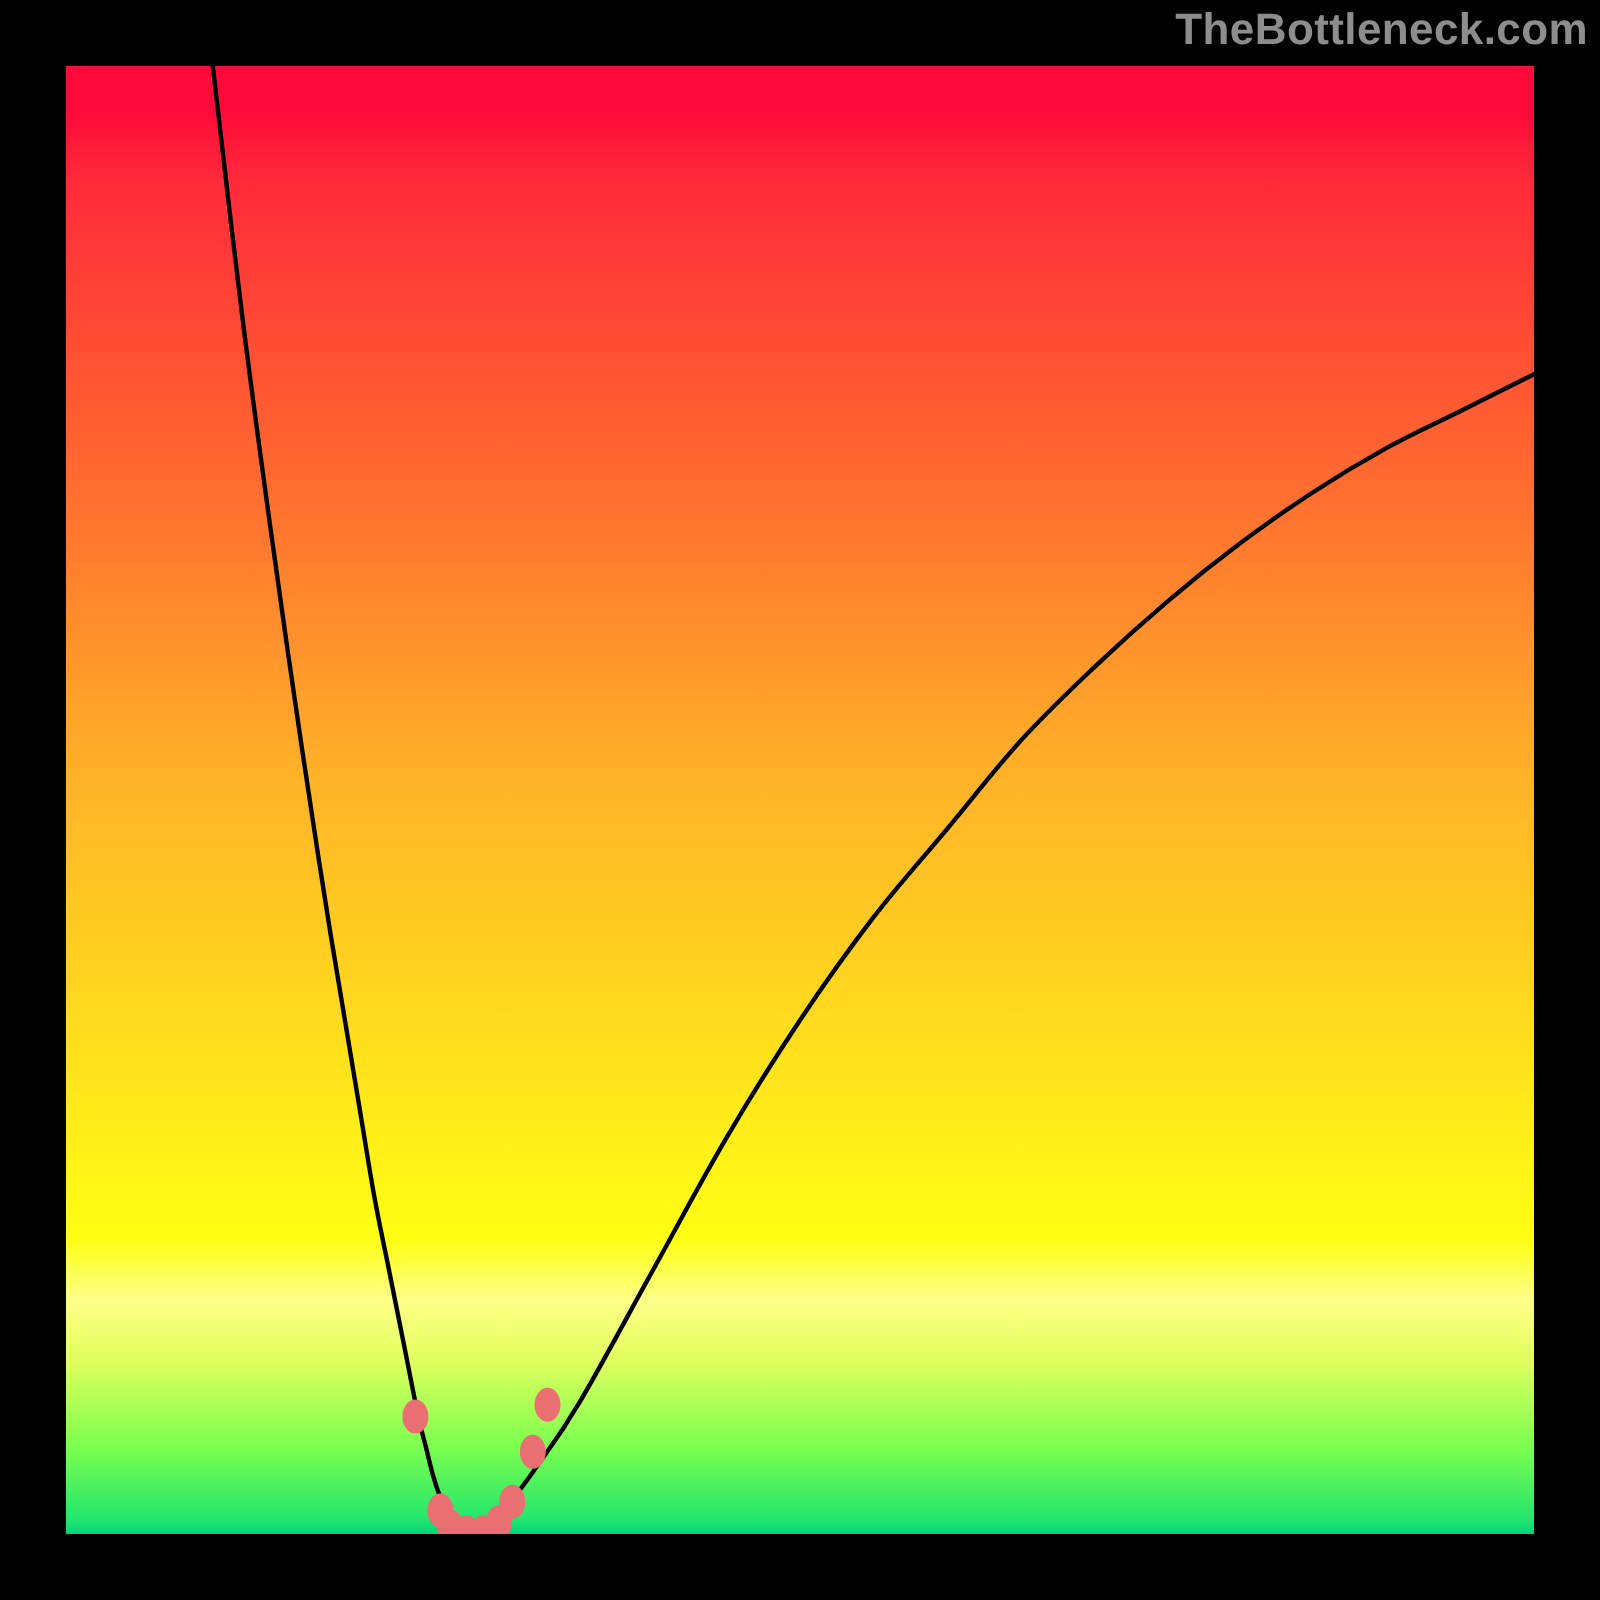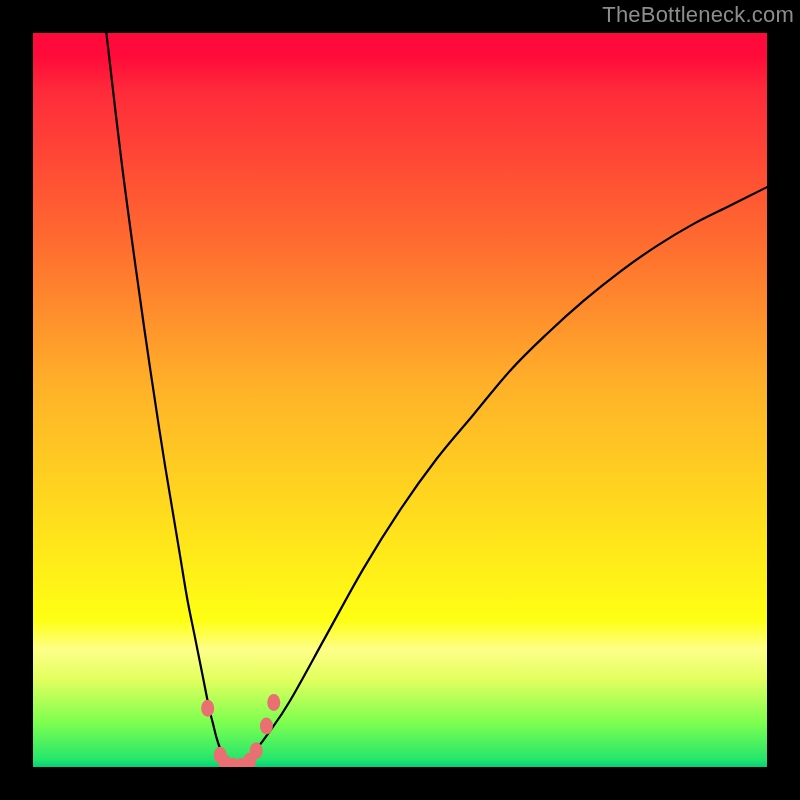--- a/index.html
+++ b/index.html
@@ -37,21 +37,21 @@
     top: 0;
     width: 734px;
     height: 734px;
   }
   .watermark {
     position: absolute;
     top: 2px;
     right: 6px;
     font-family: Arial, Helvetica, sans-serif;
     font-size: 22px;
-    font-weight: 400;
+    font-weight: 700;
     color: #8d8d8d;
     letter-spacing: 0.2px;
     user-select: none;
   }
   .dot {
     fill: #e96f73;
   }
 </style>
 </head>
 <body>

